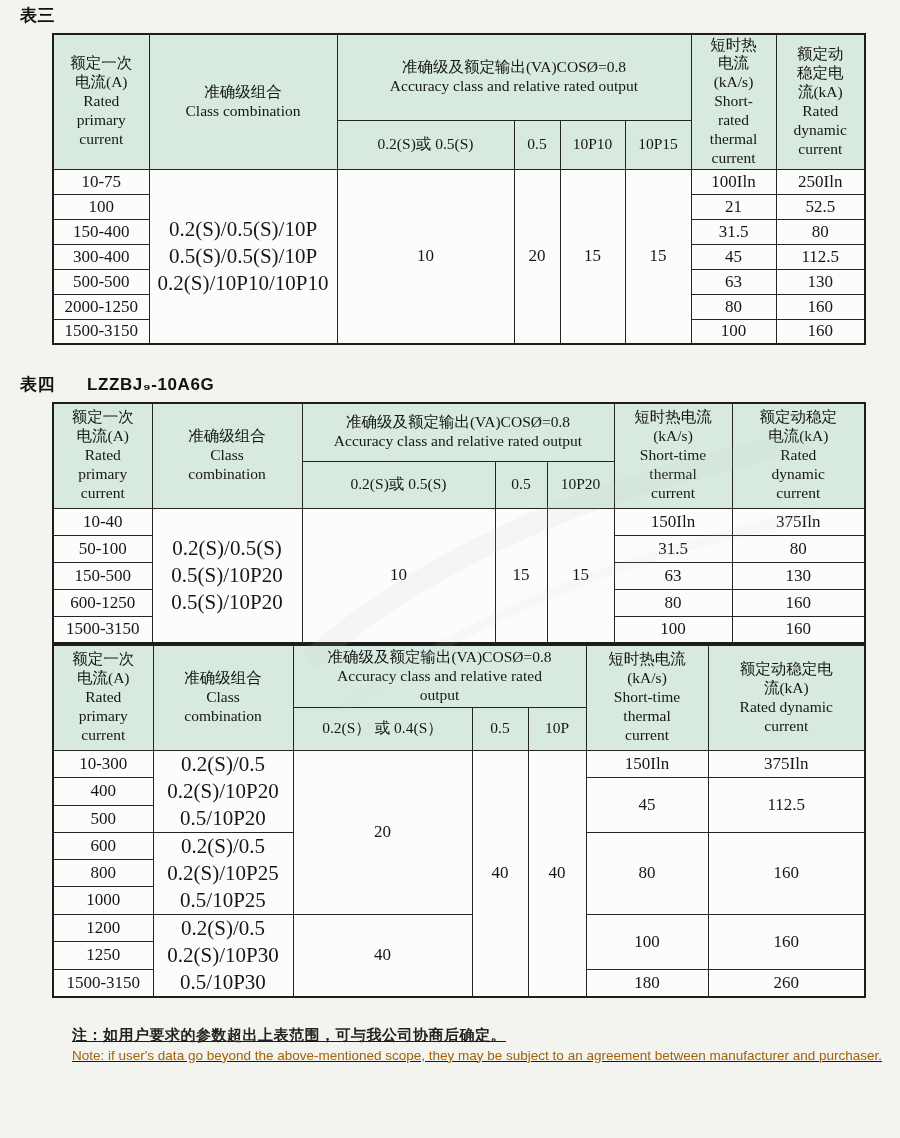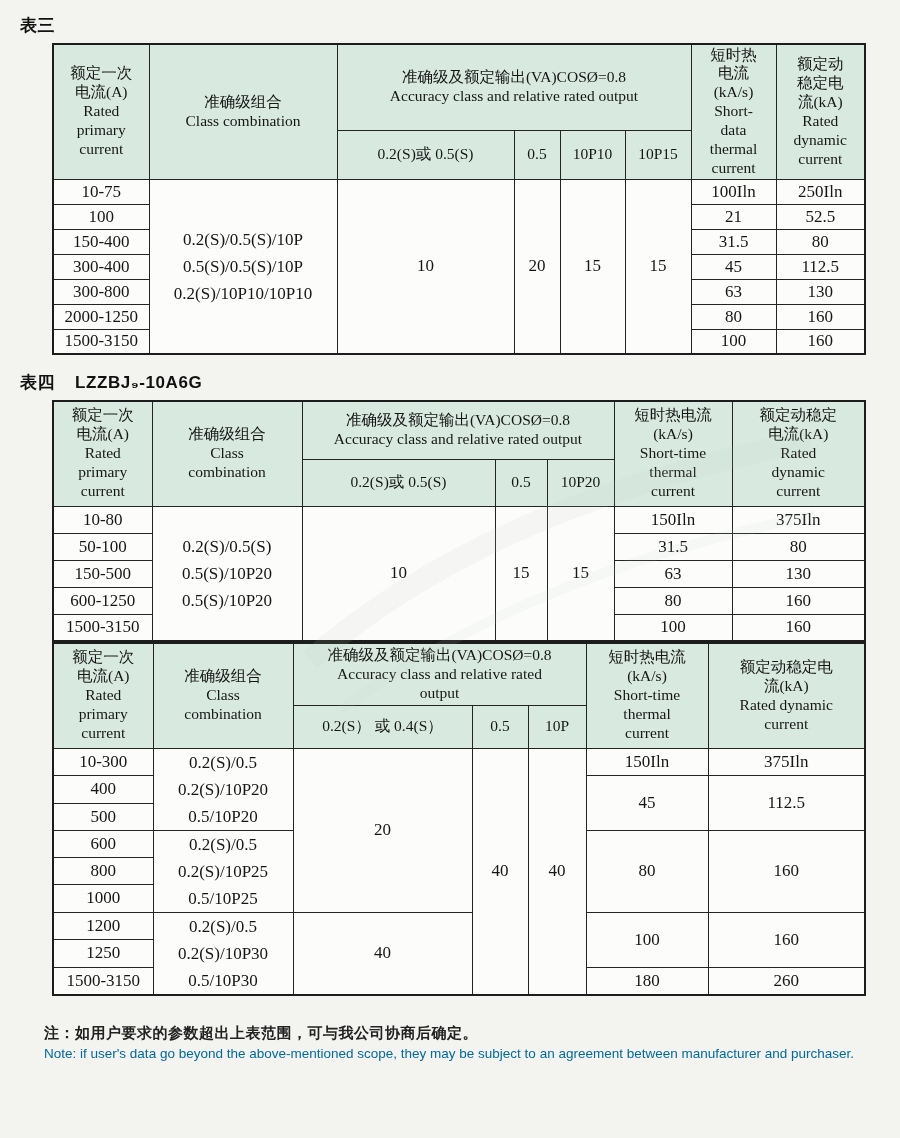--- a/index.html
+++ b/index.html
@@ -4,21 +4,21 @@
 <style>
   html,body{margin:0;padding:0;}
   body{
     width:900px;height:1138px;
     background:#f3f3f0;
     font-family:"Liberation Sans","DejaVu Sans",sans-serif;
     color:#1b1b1b;
     overflow:hidden;
     position:relative;
   }
-  .page{padding:14px 0 0 0;position:relative;z-index:1;}
+  .page{padding:4px 0 0 0;position:relative;z-index:1;}
   .titlebar{
     margin-left:20px;
     display:flex;align-items:baseline;
     font-weight:bold;font-size:17px;color:#111;
     letter-spacing:0.5px;
   }
   .tlabel{width:55px;flex:0 0 55px;}
   .ttitle{letter-spacing:0.6px;}
   table.spec{
     margin-left:52px;
@@ -47,27 +47,27 @@
   .t3{margin-bottom:0;}
   .t3 thead tr.group{height:86px;}
   .t3 thead tr.sub{height:49px;}
   .t3 tbody tr{height:25px;}
   .t4 thead tr.group{height:58px;}
   .t4 thead tr.sub{height:47px;}
   .t4 tbody tr{height:27px;}
   .t5 thead tr.group{height:62px;}
   .t5 thead tr.sub{height:43px;}
   .t5 tbody tr{height:27px;}
-  td.cell-class{line-height:27px;font-size:17px;}
+  td.cell-class{line-height:27px;font-size:21px;}
   th.subhead{font-size:16.5px;}
-  .mt1{margin-top:16px;}
+  .mt1{margin-top:28px;gap:12px;}
   .gap-title{margin-bottom:6px;}
-  .notes{margin:28px 0 0 44px;}
+  .notes{margin:28px 0 0 72px;text-decoration:underline;}
   .note-cn{font-size:15px;font-weight:bold;color:#222;letter-spacing:0.5px;}
-  .note-en{font-size:13.5px;color:#0369a1;margin-top:3px;}
+  .note-en{font-size:13.5px;color:#a16207;margin-top:3px;}
   .watermark{
     position:absolute;left:300px;top:420px;width:520px;height:300px;
     z-index:2;pointer-events:none;opacity:0.5;
   }
 </style>
 </head>
 <body>
 
 <div class="page">
 
@@ -93,21 +93,21 @@
 primary
 current</th>
         <th rowspan="2" class="pre">准确级组合
 Class combination</th>
         <th colspan="4" class="pre">准确级及额定输出(VA)COSØ=0.8
 Accuracy class and relative rated output</th>
         <th rowspan="2" class="pre">短时热
 电流
 (kA/s)
 Short-
-data
+rated
 thermal
 current</th>
         <th rowspan="2" class="pre">额定动
 稳定电
 流(kA)
 Rated
 dynamic
 current</th>
       </tr>
       <tr class="sub">
@@ -139,21 +139,21 @@
         <td>150-400</td>
         <td>31.5</td>
         <td>80</td>
       </tr>
       <tr>
         <td>300-400</td>
         <td>45</td>
         <td>112.5</td>
       </tr>
       <tr>
-        <td>300-800</td>
+        <td>500-500</td>
         <td>63</td>
         <td>130</td>
       </tr>
       <tr>
         <td>2000-1250</td>
         <td>80</td>
         <td>160</td>
       </tr>
       <tr>
         <td>1500-3150</td>
@@ -201,21 +201,21 @@
 current</th>
       </tr>
       <tr class="sub">
         <th class="subhead">0.2(S)或 0.5(S)</th>
         <th class="subhead">0.5</th>
         <th class="subhead">10P20</th>
       </tr>
     </thead>
     <tbody>
       <tr>
-        <td>10-80</td>
+        <td>10-40</td>
         <td rowspan="5" class="pre cell-class">0.2(S)/0.5(S)
 0.5(S)/10P20
 0.5(S)/10P20</td>
         <td rowspan="5">10</td>
         <td rowspan="5">15</td>
         <td rowspan="5">15</td>
         <td>150Iln</td>
         <td>375Iln</td>
       </tr>
       <tr>

